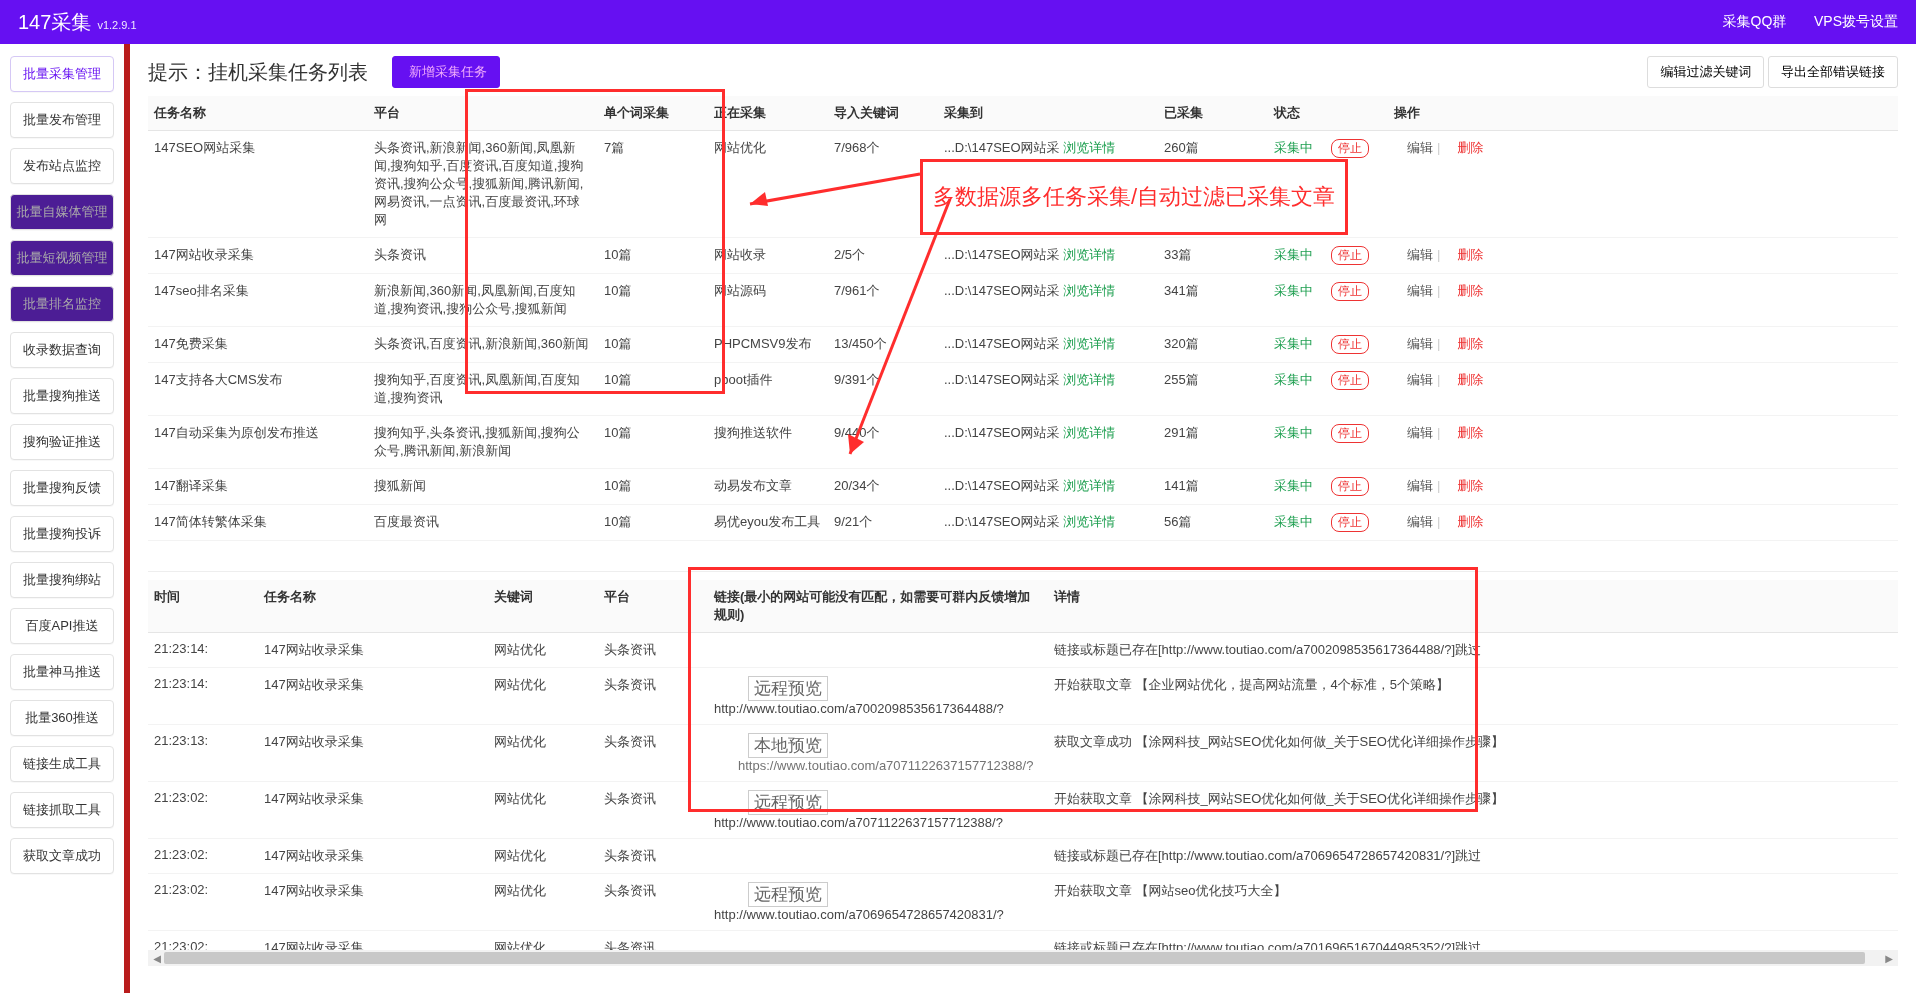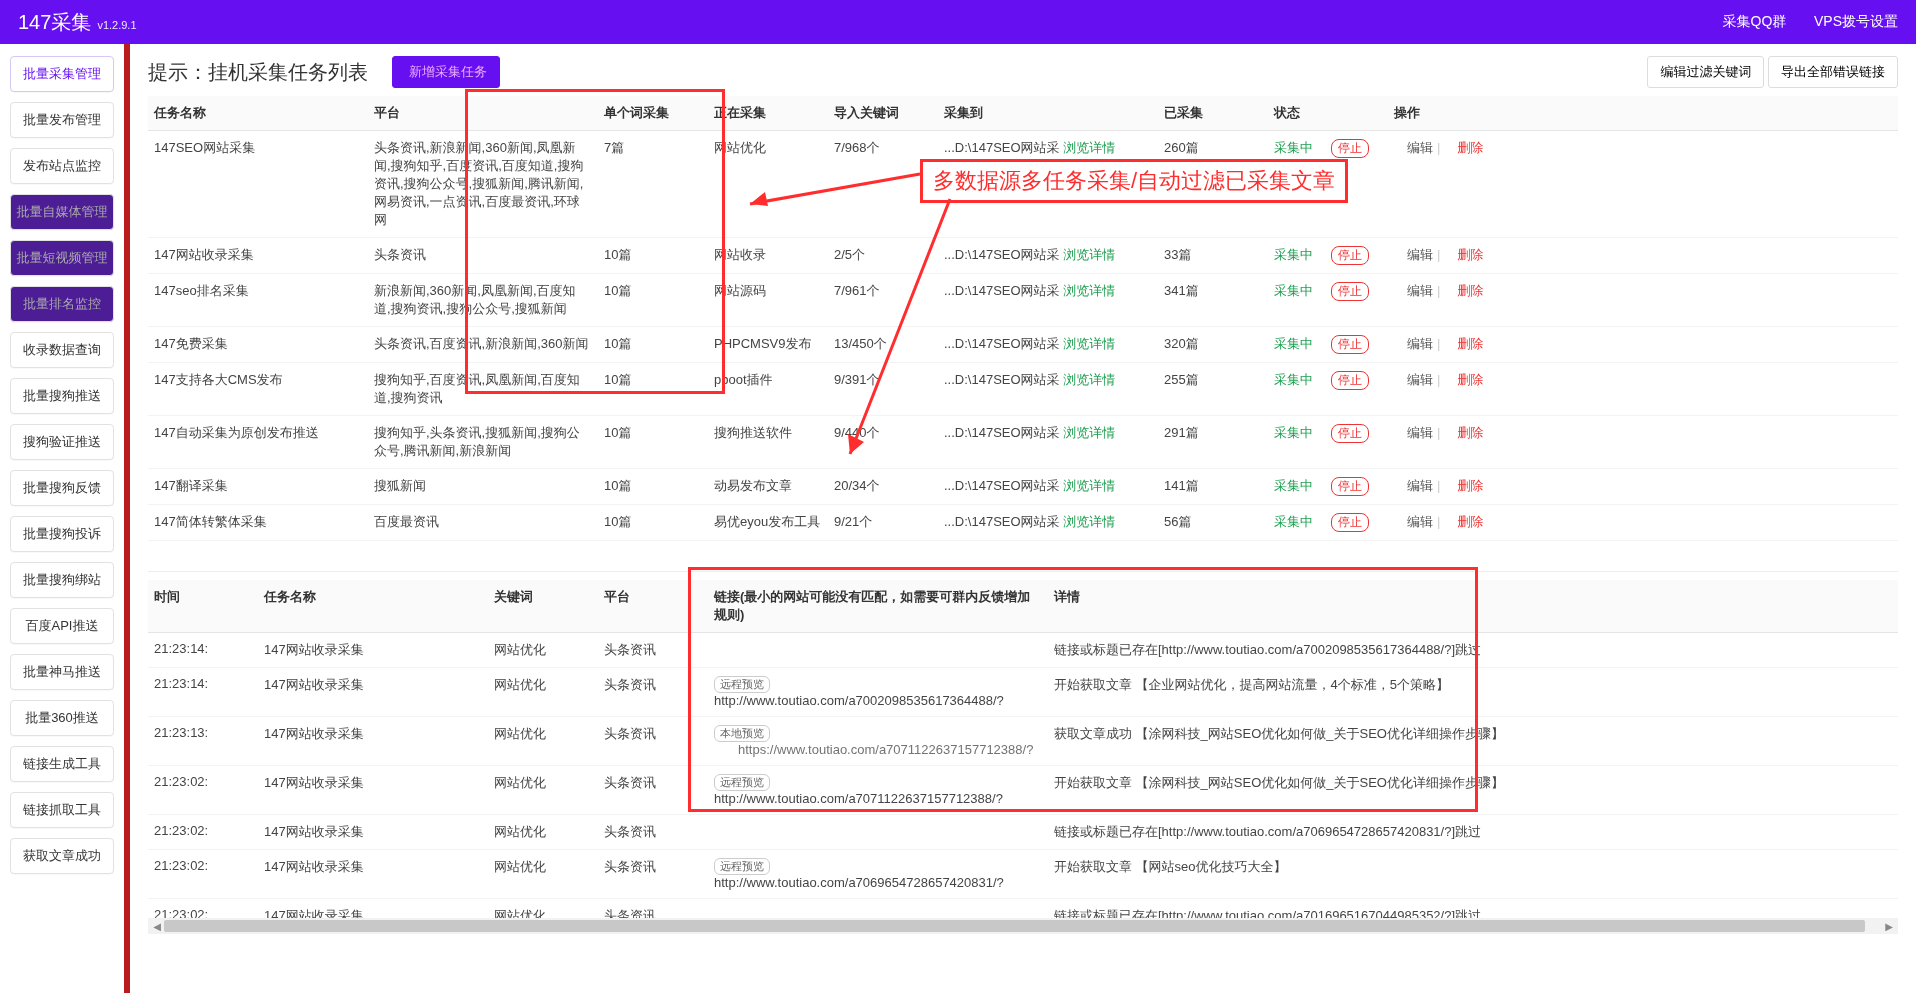--- a/index.html
+++ b/index.html
@@ -30,21 +30,21 @@
 th { border-bottom: 1px solid #e5e5e5; color: #333; font-weight: 600; background: #fafafa; }
 td { border-bottom: 1px solid #f3f3f3; color: #444; }
 
 .link-green { color: #1e9f50; cursor: pointer; }
 .status-green { color: #1e9f50; }
 .btn-stop { display: inline-block; border: 1px solid #e33; color: #e33; padding: 0 6px; font-size: 12px; border-radius: 8px; cursor: pointer; margin-left: 18px; }
 .op a { color: #555; cursor: pointer; margin-left: 13px; }
 .op .del { color: #e33; }
 .sep { color: #ccc; margin: 0 4px; }
 
-.tag { display: inline-block; border: 1px solid #ccc; padding: 0 5px; font-size: 11px; border-radius: 6px; margin-right: 4px; color: #666; }
+.tag { display: inline-block; border: 1px solid #ccc; padding: 0 5px; font-size: 17px; border-radius: 0; margin-right: 4px; color: #666; margin-left: 34px; }
 .url-green { color: #737373; padding-left: 24px; }
 
 .annot-box1 { position: absolute; border: 3px solid #ff2d2d; pointer-events: none; }
 .annot-text { position: absolute; color: #ff2d2d; font-size: 22px; font-weight: 500; pointer-events: none; background: #fff; padding: 2px 4px; }
 .arrow { position: absolute; pointer-events: none; }
 
 .log-wrap { margin-top: 30px; border-top: 1px solid #eee; padding-top: 8px; position: relative; }
 .log-table th { background: #fafafa; }
 
 .scroll-x { position: absolute; bottom: 0; left: 0; right: 0; height: 16px; background: #f2f2f2; display: flex; align-items: center; justify-content: space-between; padding: 0 2px; }
@@ -200,21 +200,21 @@
             <td>9/21个</td>
             <td>...D:\147SEO网站采 <span class="link-green">浏览详情</span></td>
             <td>56篇</td>
             <td><span class="status-green">采集中</span><span class="btn-stop">停止</span></td>
             <td class="op"><a>编辑</a><span class="sep">|</span><a class="del">删除</a></td>
           </tr>
         </tbody>
     </table>
 
     <div class="annot-box1" style="left:335px; top:45px; width:260px; height:305px;"></div>
-    <div class="annot-text" style="left:790px; top:115px; border:3px solid #ff2d2d; padding:4px 10px;text-align:right;">多数据源多任务采集/自动过滤已采集文章</div>
+    <div class="annot-text" style="left:790px; top:115px; border:3px solid #ff2d2d; padding:20px 10px;text-align:right;">多数据源多任务采集/自动过滤已采集文章</div>
     <svg class="arrow" style="left:600px; top:120px; width:200px; height:60px;">
         <line x1="190" y1="10" x2="20" y2="40" stroke="#ff2d2d" stroke-width="3"></line>
         <polygon points="20,40 35,28 38,42" fill="#ff2d2d"></polygon>
       </svg>
     <svg class="arrow" style="left:700px; top:150px; width:140px; height:270px;">
         <line x1="120" y1="5" x2="20" y2="260" stroke="#ff2d2d" stroke-width="3"></line>
         <polygon points="20,260 18,240 34,248" fill="#ff2d2d"></polygon>
       </svg>
 
     <div class="log-wrap">

